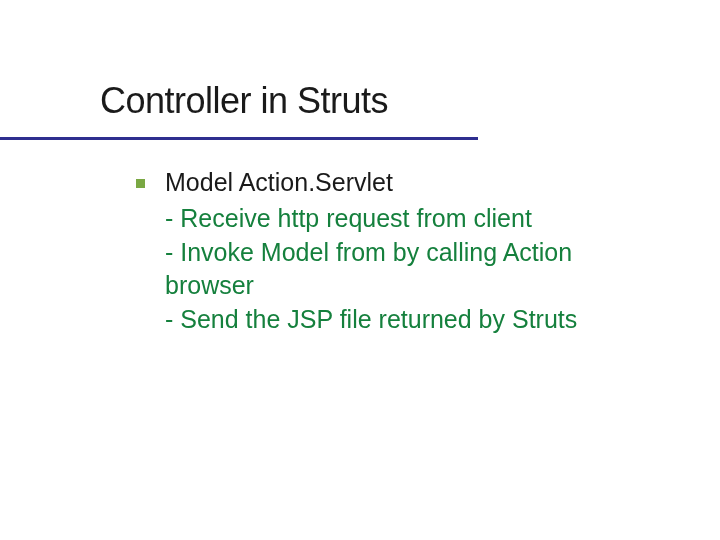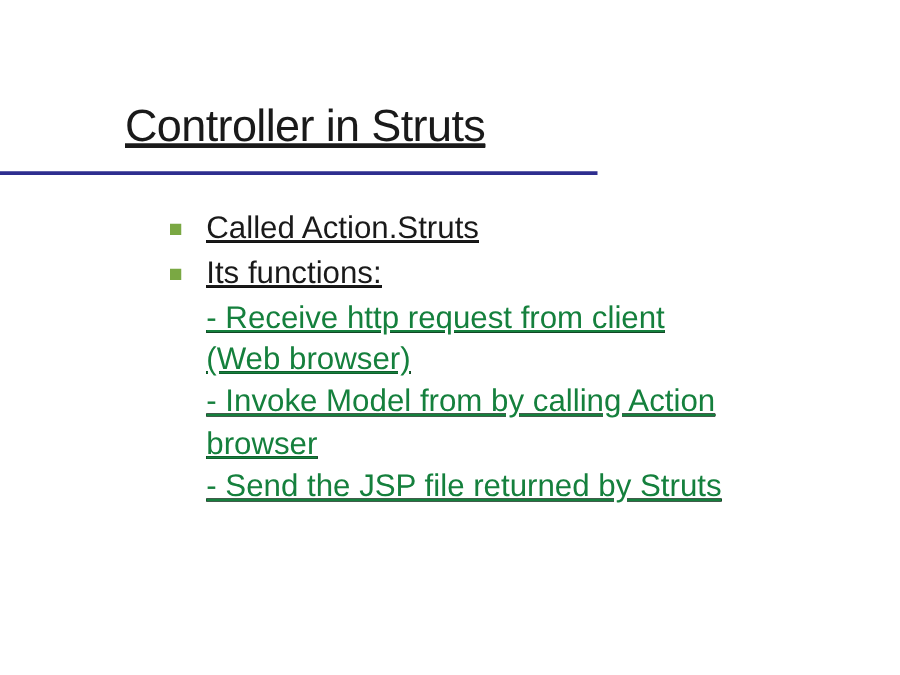--- a/index.html
+++ b/index.html
@@ -1,15 +1,15 @@
 <!DOCTYPE html>
 <html><head>
   <meta charset="utf-8">
   <style>
-    * { margin: 0; padding: 0; box-sizing: border-box; text-decoration: underline; }
+    * { margin: 0; padding: 0; box-sizing: border-box; }
     body {
       width: 720px;
       height: 540px;
       background: #fff;
       font-family: Verdana, Geneva, sans-serif;
       position: relative;
       overflow: hidden;
     }
     .slide {
       padding: 80px 90px 0 100px;
@@ -61,25 +61,20 @@
   </style>
 </head>
 <body>
 
 <div class="slide">
   <h1 class="title">Controller in Struts</h1>
   <div class="underline"></div>
   <div class="content">
     <div class="bullet-row">
       <div class="bullet"></div>
-      <div class="bullet-text">Called Action.Struts</div>
-    </div>
-    <div class="bullet-row">
-      <div class="bullet"></div>
-      <div class="bullet-text">Its functions:</div>
+      <div class="bullet-text">Model Action.Servlet</div>
     </div>
     <div class="sub-line">- Receive http request from client</div>
-    <div class="sub-line">(Web browser)</div>
     <div class="sub-line">- Invoke Model from by calling Action</div>
     <div class="sub-line">browser</div>
     <div class="sub-line">- Send the JSP file returned by Struts</div>
   </div>
 </div>
 
 </body></html>

